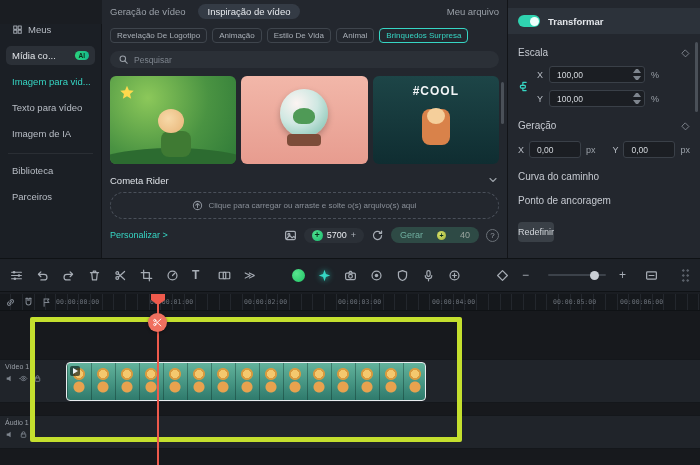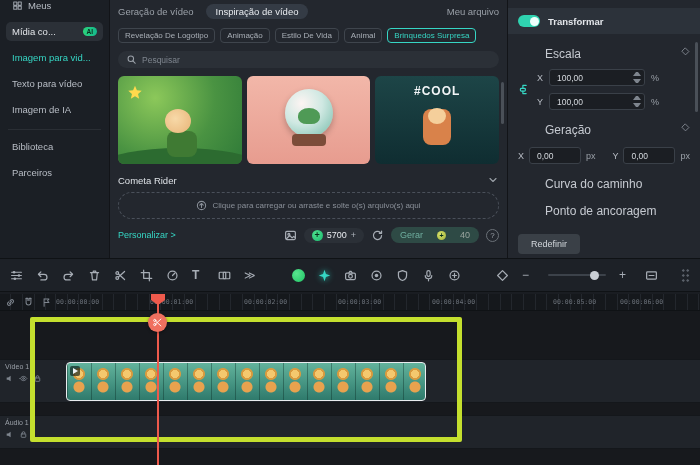--- a/index.html
+++ b/index.html
@@ -6,21 +6,21 @@
   html,body { width:700px; height:465px; overflow:hidden; background:#101215; }
   .app { position:relative; width:700px; height:465px; background:#1a1d22;
          font-family:"Liberation Sans", sans-serif; font-size:9px; color:#c3c8cf; }
   svg { display:block; stroke:currentColor; fill:none; stroke-width:1.5; stroke-linecap:round; stroke-linejoin:round; }
   .f { fill:currentColor; stroke:none; }
 
   
   .top { position:absolute; top:0; left:0; right:0; height:258px; display:flex; }
 
   
-  .sidebar { width:110px; background:#1b1f25; padding:0 6px; border-right:1px solid #121418; position:relative; }
+  .sidebar { width:102px; background:#1b1f25; padding:0 6px; border-right:1px solid #121418; position:relative;margin-top:24px; }
   .s-item { display:flex; align-items:center; gap:5px; padding:4px 6px; border-radius:5px; margin-top:7px;
             color:#b9bec6; font-size:9.5px; white-space:nowrap; overflow:hidden; cursor:pointer; }
   .s-item.cut { margin-top:-4px; }
   .s-item.boxed { background:#2b3037; color:#e3e6ea; }
   .s-item.active { color:#36d6c4; }
   .s-div { height:1px; background:#2a2e34; margin:10px 2px 2px; }
   .ai-badge { margin-left:auto; background:linear-gradient(90deg,#2bd37b,#15b98d); color:#0b2b1c;
               font-size:6.5px; font-weight:bold; padding:1px 4px; border-radius:6px; }
   .s-ic { width:11px; height:11px; color:#9aa0a8; flex:0 0 auto; }
 
@@ -83,37 +83,37 @@
   .help { width:13px; height:13px; border:1px solid #6b7178; border-radius:50%; color:#9aa0a8;
           display:flex; align-items:center; justify-content:center; font-size:8px; cursor:pointer; }
   .sb { position:absolute; width:3px; border-radius:2px; background:#4a5058; }
 
   
   .props { width:192px; background:#23272e; position:relative; padding:0 10px; }
   .props-h { margin:8px -10px 0; background:#2c323a; height:26px; display:flex; align-items:center; gap:8px;
              padding:0 10px; color:#e4e7eb; font-size:9.5px; font-weight:bold; }
   .toggle { width:22px; height:12px; border-radius:6px; background:#2fd3b0; position:relative; cursor:pointer; }
   .toggle::after { content:""; position:absolute; right:1.5px; top:1.5px; width:9px; height:9px; border-radius:50%; background:#eefffb; }
-  .prow { display:flex; align-items:flex-start; margin-top:13px; color:#c6cad1; font-size:12px;margin-left:27px; }
+  .prow { display:flex; align-items:flex-end; margin-top:13px; color:#c6cad1; font-size:10px; }
   .dia { margin-left:auto; width:9px; height:9px; color:#8a9099; cursor:pointer; }
   .xy { display:flex; gap:6px; margin-top:8px; align-items:center; }
   .chain { width:13px; height:40px; color:#36d6c4; display:flex; align-items:center; cursor:pointer; }
   .xy-rows { flex:1; display:flex; flex-direction:column; gap:7px; }
   .xy-row { display:flex; align-items:center; gap:6px; color:#b9bec6; }
   .nbox { position:relative; width:96px; height:17px; background:#1b1e23; border:1px solid #3a4048; border-radius:3px; }
   .nbox input { width:100%; height:100%; background:transparent; border:0; outline:0; color:#d5d9de;
                 font-size:8.5px; padding:0 16px 0 7px; font-family:inherit; }
   .stp { position:absolute; right:3px; width:8px; cursor:pointer; }
   .stp.up { top:2px; border-left:3.5px solid transparent; border-right:3.5px solid transparent; border-bottom:4px solid #7e858e; }
   .stp.dn { bottom:2px; border-left:3.5px solid transparent; border-right:3.5px solid transparent; border-top:4px solid #7e858e; }
   .unit { color:#9aa0a8; }
   .pos-row { display:flex; align-items:center; gap:5px; margin-top:10px; color:#b9bec6; }
   .nbox.small { width:52px; }
   .reset { margin-top:16px; background:#3a4047; border:0; border-radius:4px; color:#d2d6db; font-size:9px;
-           padding:5px 13px; font-family:inherit; cursor:pointer; }
+           padding:5px 0; font-family:inherit; cursor:pointer; }
 
   
   .toolbar { position:absolute; top:258px; left:0; right:0; height:34px; background:#1d2127;
              border-top:1px solid #0f1215; border-bottom:1px solid #0f1215;
              display:flex; align-items:center; padding:0 10px; color:#a7adb5; }
   .tb { display:flex; align-items:center; gap:13px; }
   .tb.cgrp { margin:0 auto; }
   .tbi { width:13px; height:13px; cursor:pointer; position:relative; }
   .g-T::before { content:"T"; font-size:12px; font-weight:bold; line-height:13px; }
   .g-more::before { content:"\226B"; font-size:11px; line-height:13px; }

